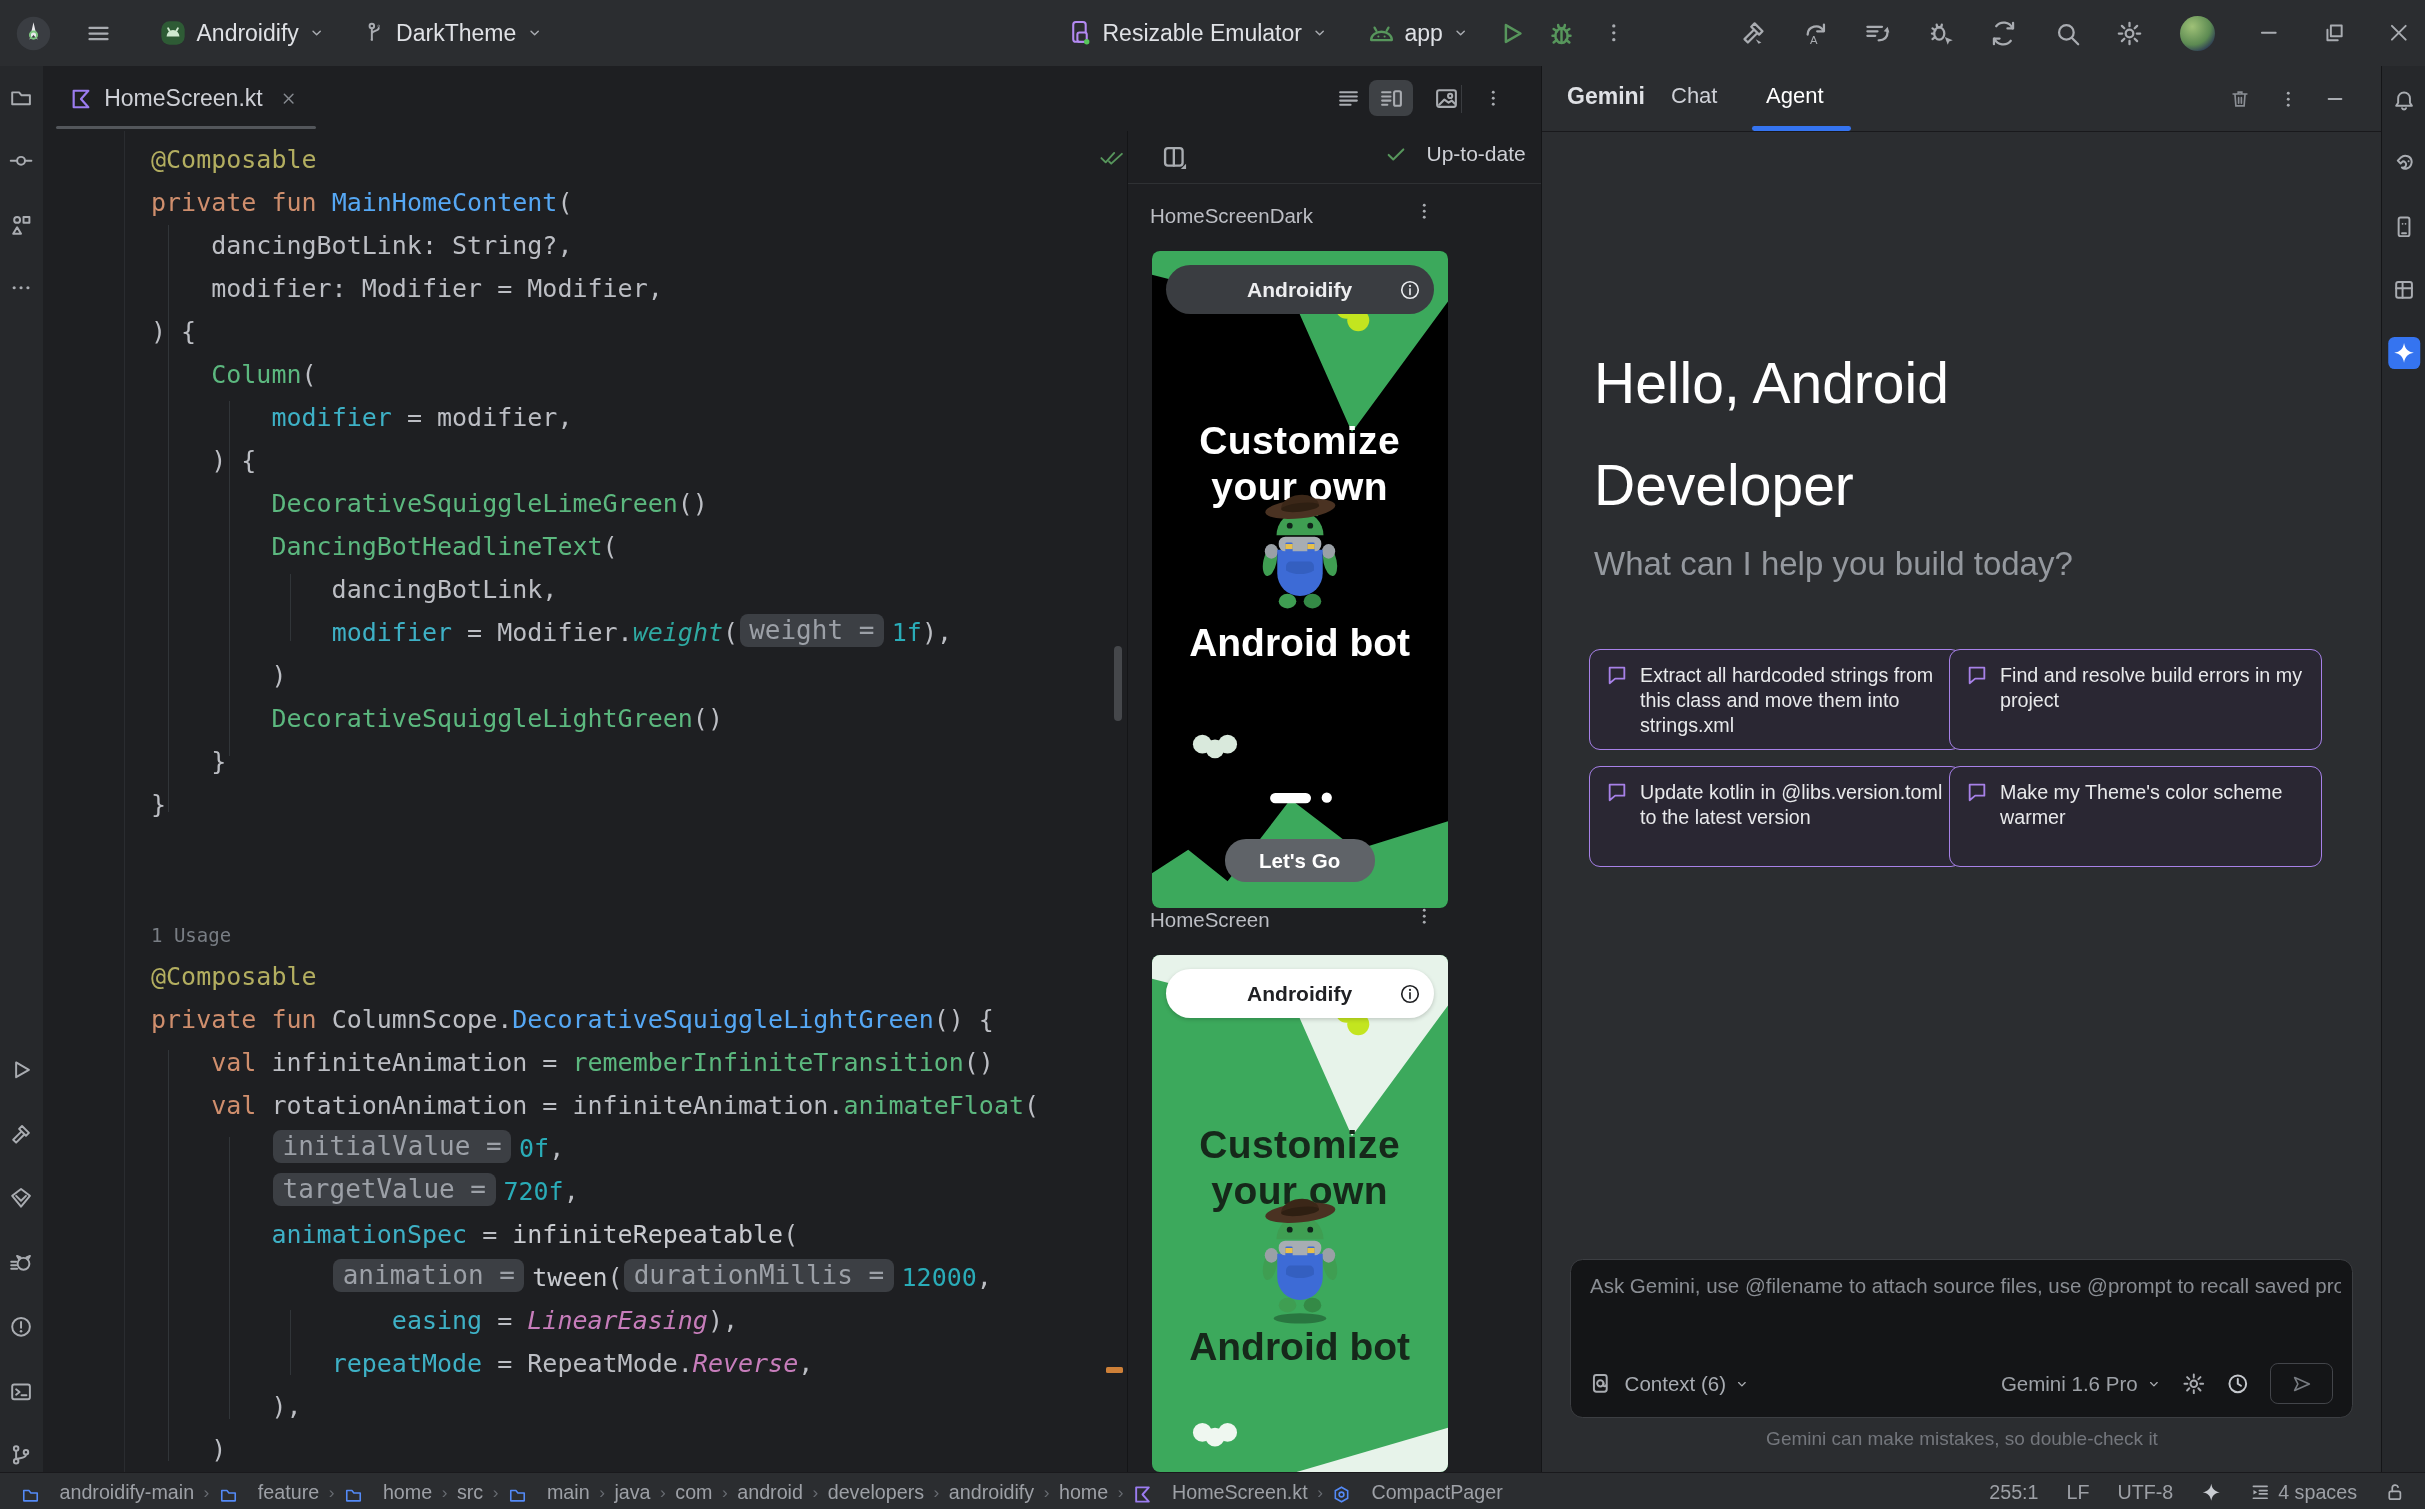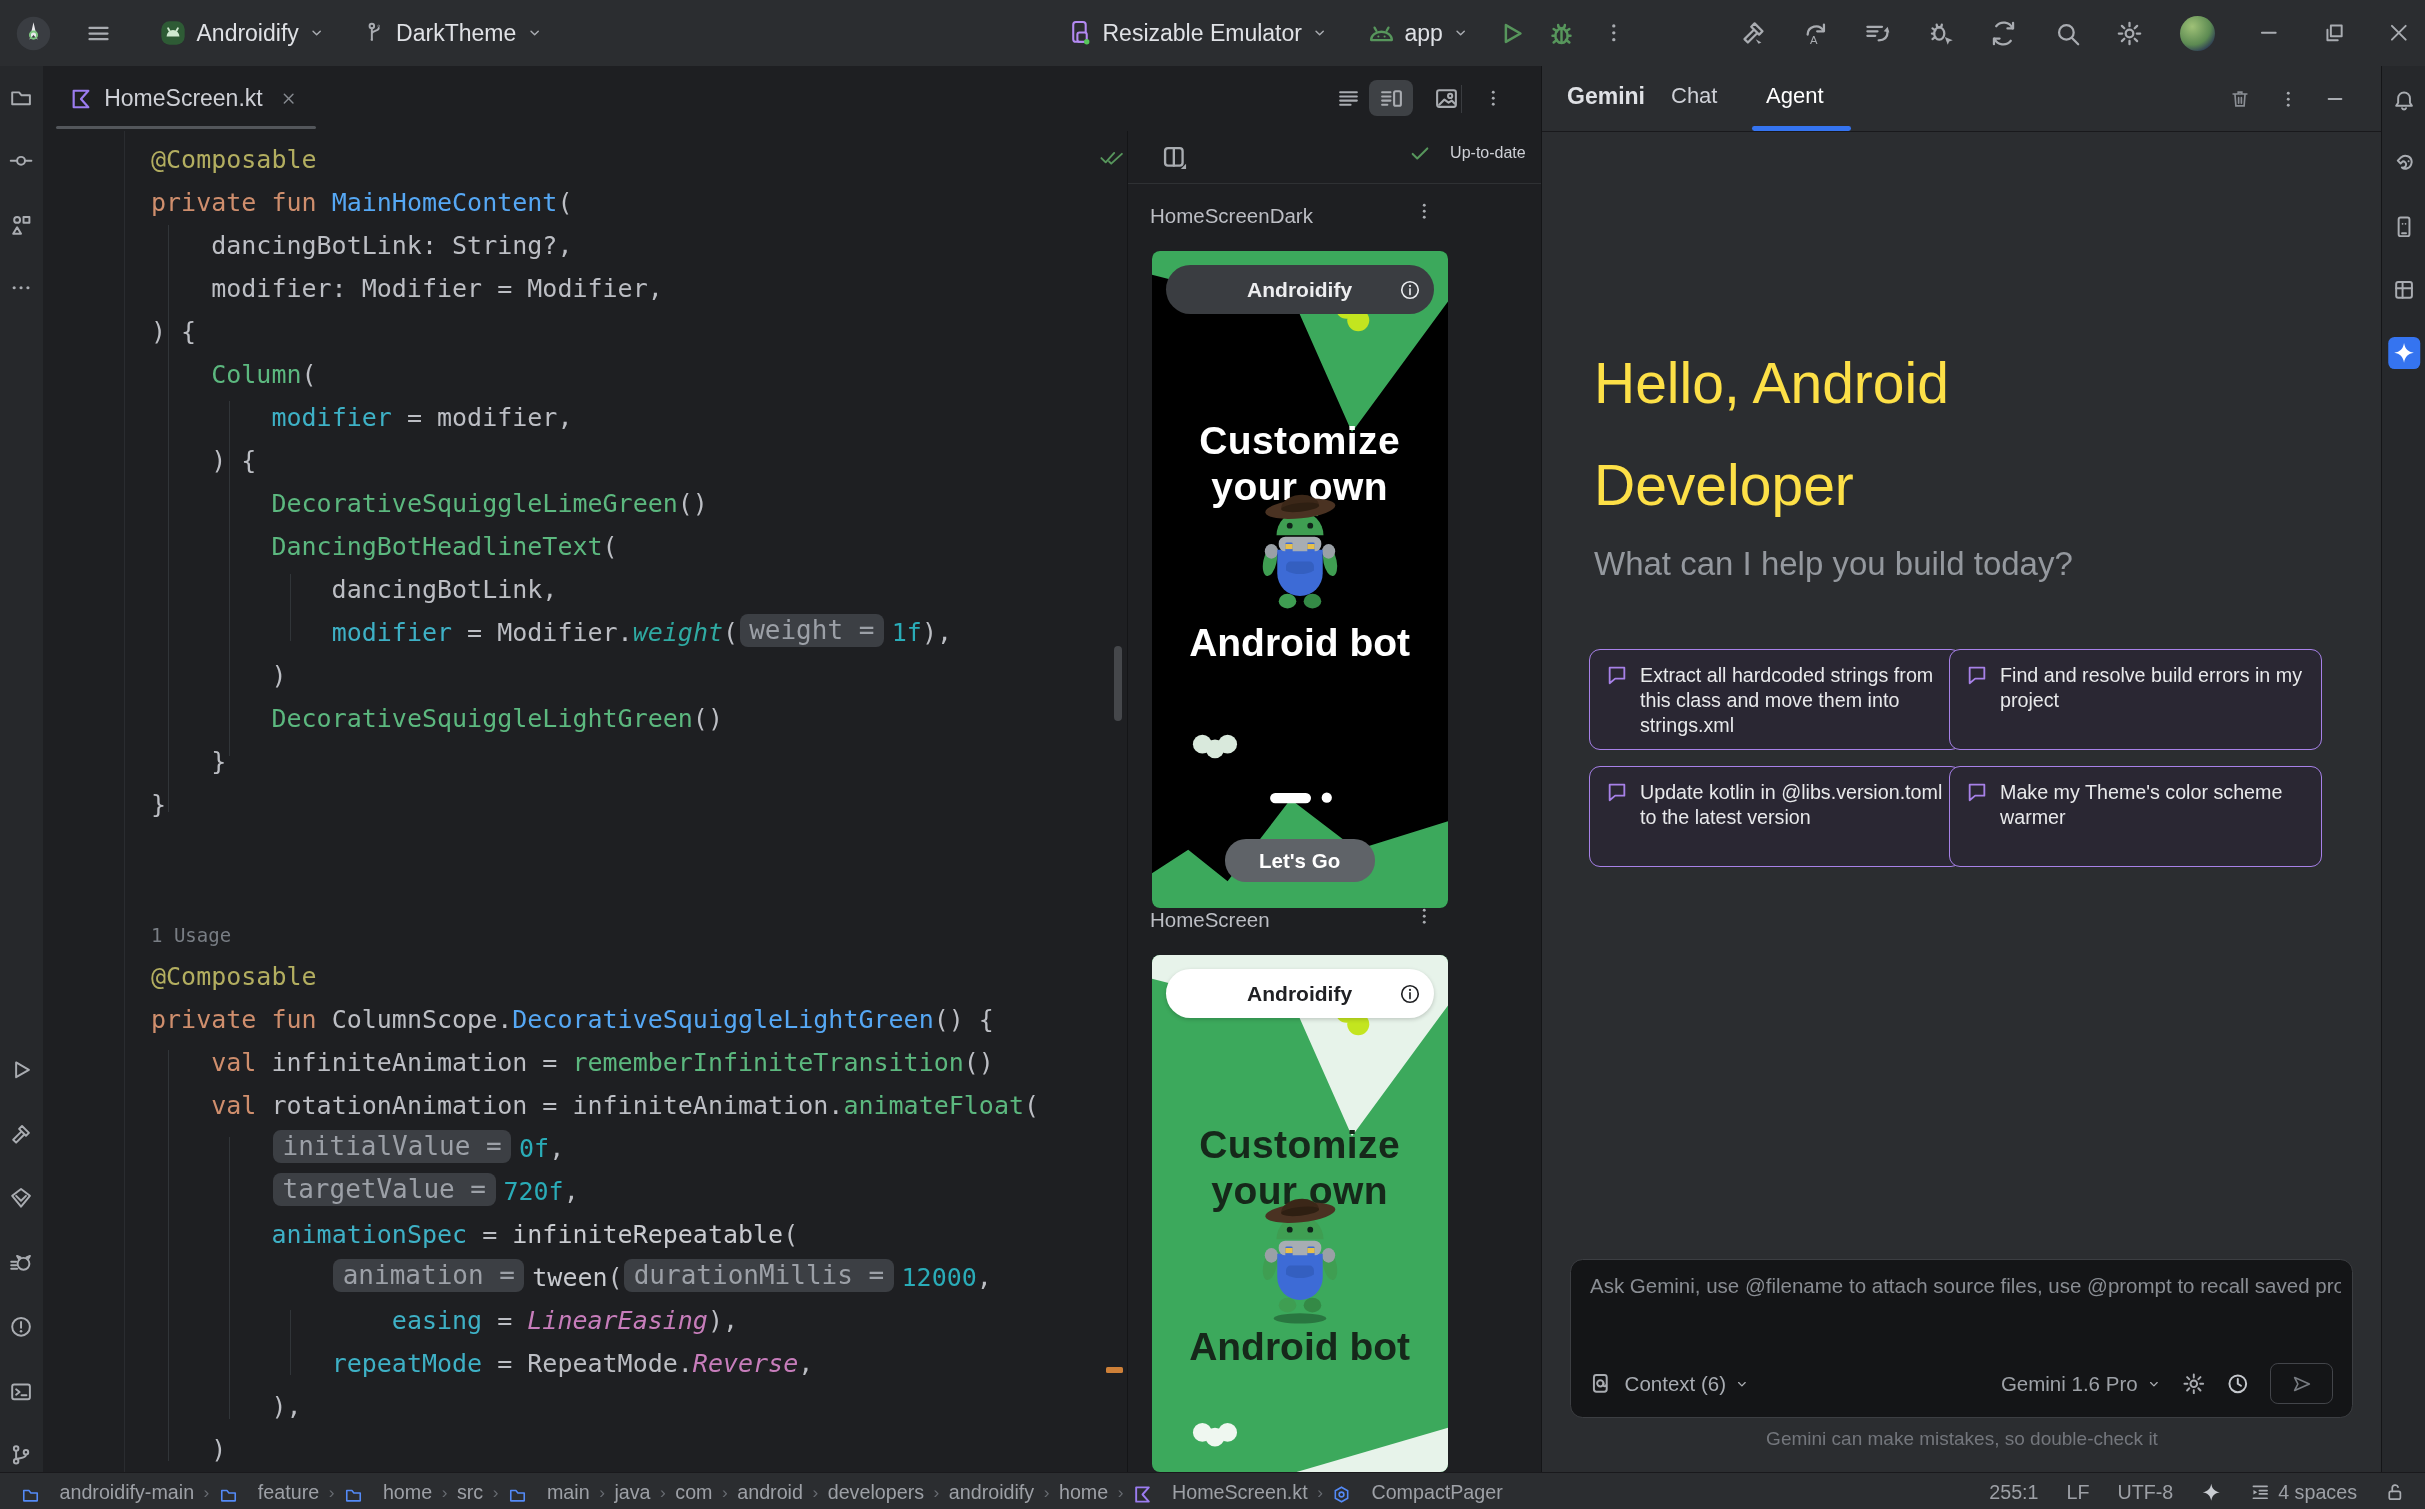--- a/index.html
+++ b/index.html
@@ -54,42 +54,42 @@
   .phone.dark .ph-h1,.phone.dark .ph-h3{color:#FFFFFF;}
   .phone.light .ph-h1,.phone.light .ph-h3{color:#16281A;}
   .ph-bot{position:absolute;left:50%;top:227px;width:110px;height:147px;transform:translateX(-50%);}
   .ph-cta{position:absolute;left:50%;top:588px;transform:translateX(-50%);width:150px;height:43px;border-radius:21px;background:#5F6368;color:#fff;font-weight:bold;font-size:20.5px;display:flex;align-items:center;justify-content:center;}
   
   #gemini{position:absolute;left:1541px;top:66px;width:840px;height:1406px;background:#2B2D30;border-left:0.8px solid #141517;}
   #gemini-header{position:absolute;left:0;top:0;width:100%;height:65px;border-bottom:0.8px solid #19191C;}
   #gemini-title{position:absolute;left:25px;top:17.3px;font-weight:bold;font-size:23px;color:#DFE1E5;}
   .gtab{position:absolute;top:17.3px;font-size:22px;color:#CED0D6;}
   .gtab-underline{position:absolute;height:4.7px;border-radius:2.4px;background:#3574F0;bottom:0;}
-  #hero{position:absolute;left:52px;top:266px;font-size:57px;line-height:102px;color:#fde047;}
+  #hero{position:absolute;left:52px;top:266px;font-size:57px;line-height:102px;color:#ffffff;}
   #hero-sub{position:absolute;left:52px;top:479px;font-size:33px;color:#94989E;}
   .gcard{position:absolute;width:373px;height:101px;border:1.6px solid #A781E8;border-radius:11px;background:#2A2733;box-sizing:border-box;padding:12.6px 14px 9.5px 50px;color:#E8E9EB;font-size:19.7px;line-height:25px;}
   .gcard .ic{position:absolute;left:15.8px;top:14px;width:22px;height:22px;}
   #ginput{position:absolute;left:28px;top:1193px;width:783px;height:159px;background:#141517;border:0.8px solid #3C3E42;border-radius:12.6px;box-sizing:border-box;}
   #ginput-ph{position:absolute;left:19px;top:14px;right:11px;font-size:20.5px;color:#898D93;white-space:nowrap;overflow:hidden;}
   #gin-bottom{position:absolute;left:19px;right:19px;bottom:12.6px;height:41px;display:flex;align-items:center;color:#A8ACB2;font-size:20.5px;}
   #gin-right{margin-left:auto;display:flex;align-items:center;gap:20.5px;color:#9DA1A7;}
   #send-btn{width:61px;height:39px;border:0.8px solid #43454A;border-radius:7.9px;display:flex;align-items:center;justify-content:center;}
   #gemini-footer{position:absolute;left:0;top:1362px;width:100%;text-align:center;font-size:19px;color:#73767C;}
   
   #statusbar{position:absolute;left:0;top:1472px;width:2426px;height:38px;background:#2B2D30;border-top:0.8px solid #19191C;display:flex;align-items:center;font-size:19.7px;color:#9DA0A6;}
   #crumbs{display:flex;align-items:center;margin-left:20.5px;gap:9.5px;}
   .crumb{display:flex;align-items:flex-end;gap:20px;}
   .crumb-sep{color:#686C72;font-size:17.3px;}
   #status-right{margin-left:auto;display:flex;align-items:center;gap:28px;margin-right:20.5px;}
   .sicon{width:20.5px;height:20.5px;}
   
   #dbl-check{position:absolute;left:1056px;top:15.8px;width:27px;height:20.5px;}
   #ed-scroll-thumb{position:absolute;left:1071px;top:515px;width:7.9px;height:75px;background:#45474B;border-radius:3.9px;}
   #ed-stripe-mark{position:absolute;left:1063px;top:1236px;width:17.3px;height:6.3px;background:#CE8038;border-radius:1.6px;}
-  #uptodate{position:absolute;right:17.3px;top:11px;display:flex;align-items:center;gap:19px;color:#CED0D6;font-size:16px;}
+  #uptodate{position:absolute;right:17.3px;top:11px;display:flex;align-items:center;gap:19px;color:#CED0D6;font-size:21px;}
 </style>
 </head>
 <body>
 
 <div id="root">
 
   <div id="toolbar">
     <div class="ibtn" style="left:15.8px;top:15.8px;width:35px;height:35px">
         <span class="ic" style="width:35px;height:35px">
           <svg viewBox="0 0 44 44">

